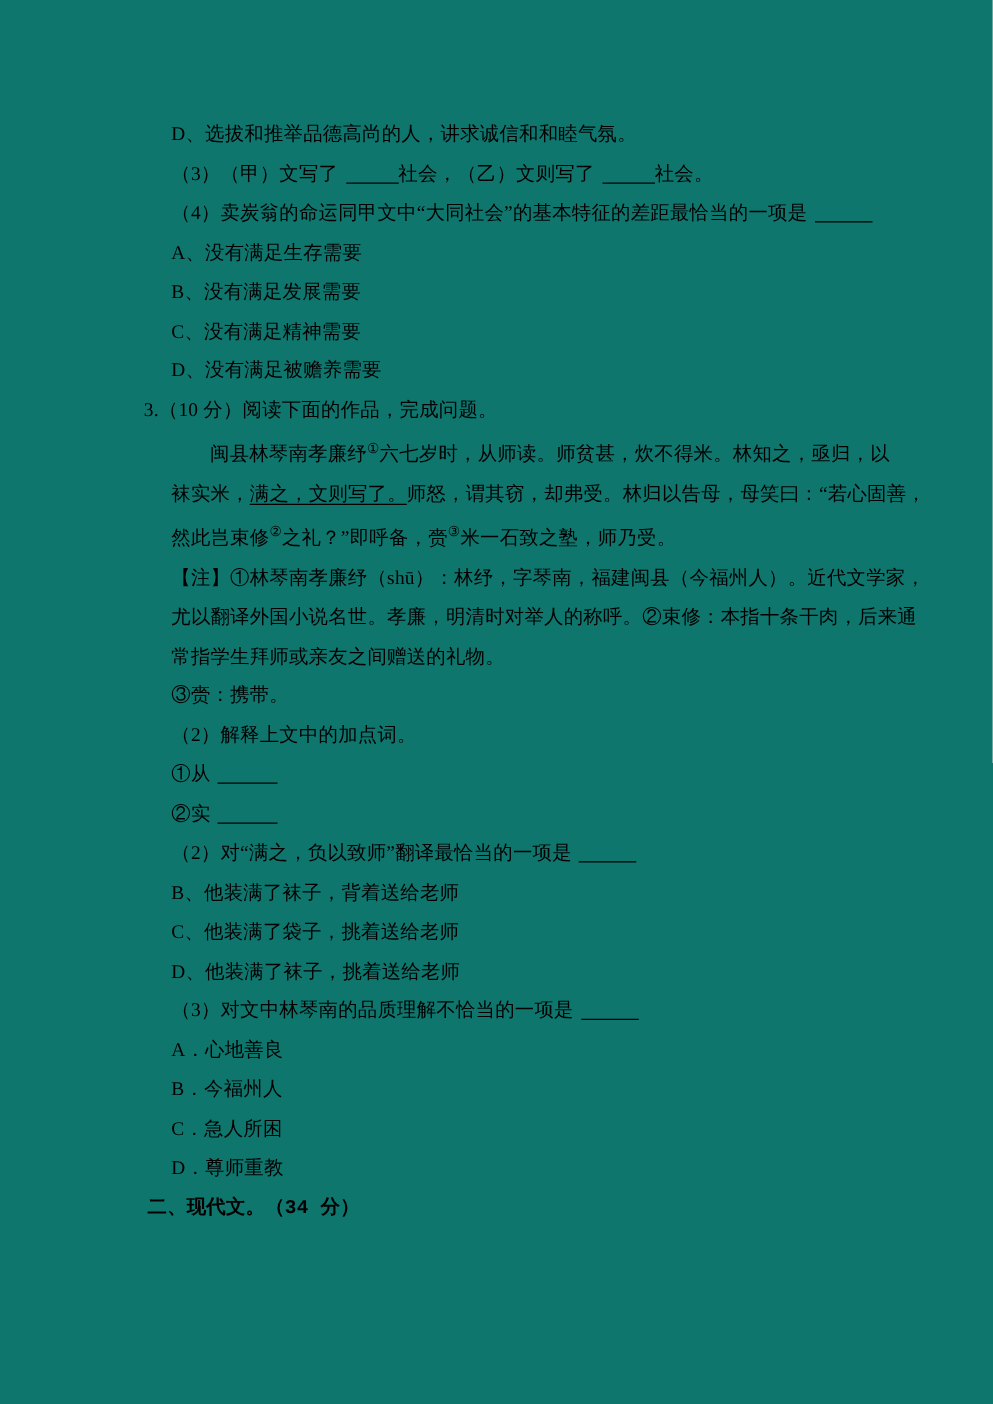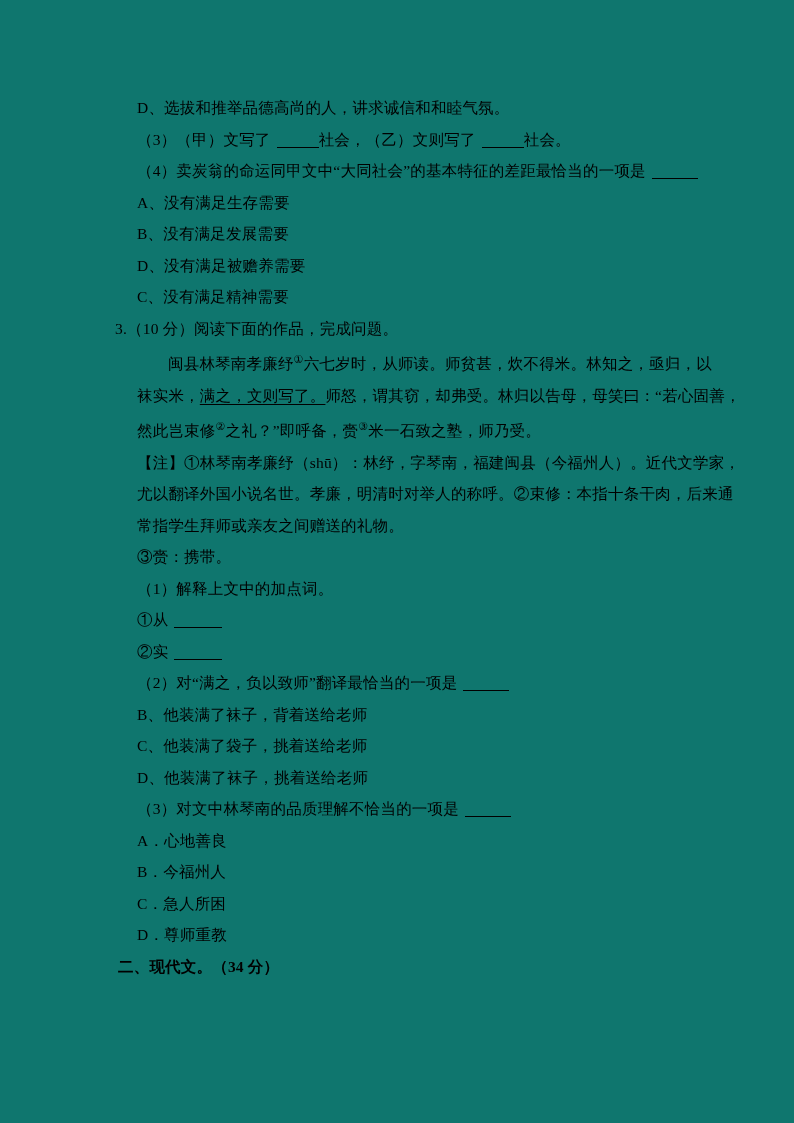--- a/index.html
+++ b/index.html
@@ -22,21 +22,21 @@
   }
   .line {
     font-size: 15.5px;
     line-height: 31.5px;
     white-space: nowrap;
     margin-left: 137px;
     letter-spacing: 0.2px;
   }
   .line.q-number   { margin-left: 115px; }   
   .line.q-number-alt { margin-left: 95px; }  
-  .line.heading    { margin-left: 118px; font-weight: bold; } 
+  .line.heading    { margin-left: 118px; font-weight: bold; font-family: Liberation Mono, monospace; } 
   .line.passage-first { text-indent: 31px; } 
   .u {
     text-decoration: underline;
     text-underline-offset: 3px;
   }
   .sup {
     font-size: 11px;
     vertical-align: 6px;
   }
   .blank {
@@ -50,31 +50,31 @@
 </head>
 <body>
 
 <div class="page">
   <div class="doc">
       <div class="line body"><span>D、选拔和推举品德高尚的人，讲求诚信和和睦气氛。</span></div>
       <div class="line body"><span>（3）（甲）文写了 </span><span class="blank" style="width: 42px;"></span><span>社会，（乙）文则写了 </span><span class="blank" style="width: 42px;"></span><span>社会。</span></div>
       <div class="line body"><span>（4）卖炭翁的命运同甲文中“大同社会”的基本特征的差距最恰当的一项是 </span><span class="blank" style="width: 46px;"></span></div>
       <div class="line body"><span>A、没有满足生存需要</span></div>
       <div class="line body"><span>B、没有满足发展需要</span></div>
+      <div class="line body"><span>C、没有满足精神需要</span></div>
       <div class="line body"><span>D、没有满足被赡养需要</span></div>
-      <div class="line body"><span>C、没有满足精神需要</span></div>
       <div class="line q-number"><span>3.（10 分）阅读下面的作品，完成问题。</span></div>
       <div class="line passage-first"><span>闽县林琴南孝廉纾</span><span class="sup">①</span><span>六七岁时，从师读。师贫甚，炊不得米。林知之，亟归，以</span></div>
       <div class="line body"><span>袜实米，</span><span class="u">满之，文则写了。</span><span>师怒，谓其窃，却弗受。林归以告母，母笑曰：“若心固善，</span></div>
       <div class="line body"><span>然此岂束修</span><span class="sup">②</span><span>之礼？”即呼备，赍</span><span class="sup">③</span><span>米一石致之塾，师乃受。</span></div>
       <div class="line body"><span>【注】①林琴南孝廉纾（shū）：林纾，字琴南，福建闽县（今福州人）。近代文学家，</span></div>
       <div class="line body"><span>尤以翻译外国小说名世。孝廉，明清时对举人的称呼。②束修：本指十条干肉，后来通</span></div>
       <div class="line body"><span>常指学生拜师或亲友之间赠送的礼物。</span></div>
       <div class="line body"><span>③赍：携带。</span></div>
-      <div class="line body"><span>（1）解释上文中的加点词。</span></div>
+      <div class="line body"><span>（2）解释上文中的加点词。</span></div>
       <div class="line body"><span>①从 </span><span class="blank" style="width: 48px;"></span></div>
       <div class="line body"><span>②实 </span><span class="blank" style="width: 48px;"></span></div>
       <div class="line body"><span>（2）对“满之，负以致师”翻译最恰当的一项是 </span><span class="blank" style="width: 46px;"></span></div>
       <div class="line body"><span>B、他装满了袜子，背着送给老师</span></div>
       <div class="line body"><span>C、他装满了袋子，挑着送给老师</span></div>
       <div class="line body"><span>D、他装满了袜子，挑着送给老师</span></div>
       <div class="line body"><span>（3）对文中林琴南的品质理解不恰当的一项是 </span><span class="blank" style="width: 46px;"></span></div>
       <div class="line body"><span>A．心地善良</span></div>
       <div class="line body"><span>B．今福州人</span></div>
       <div class="line body"><span>C．急人所困</span></div>

